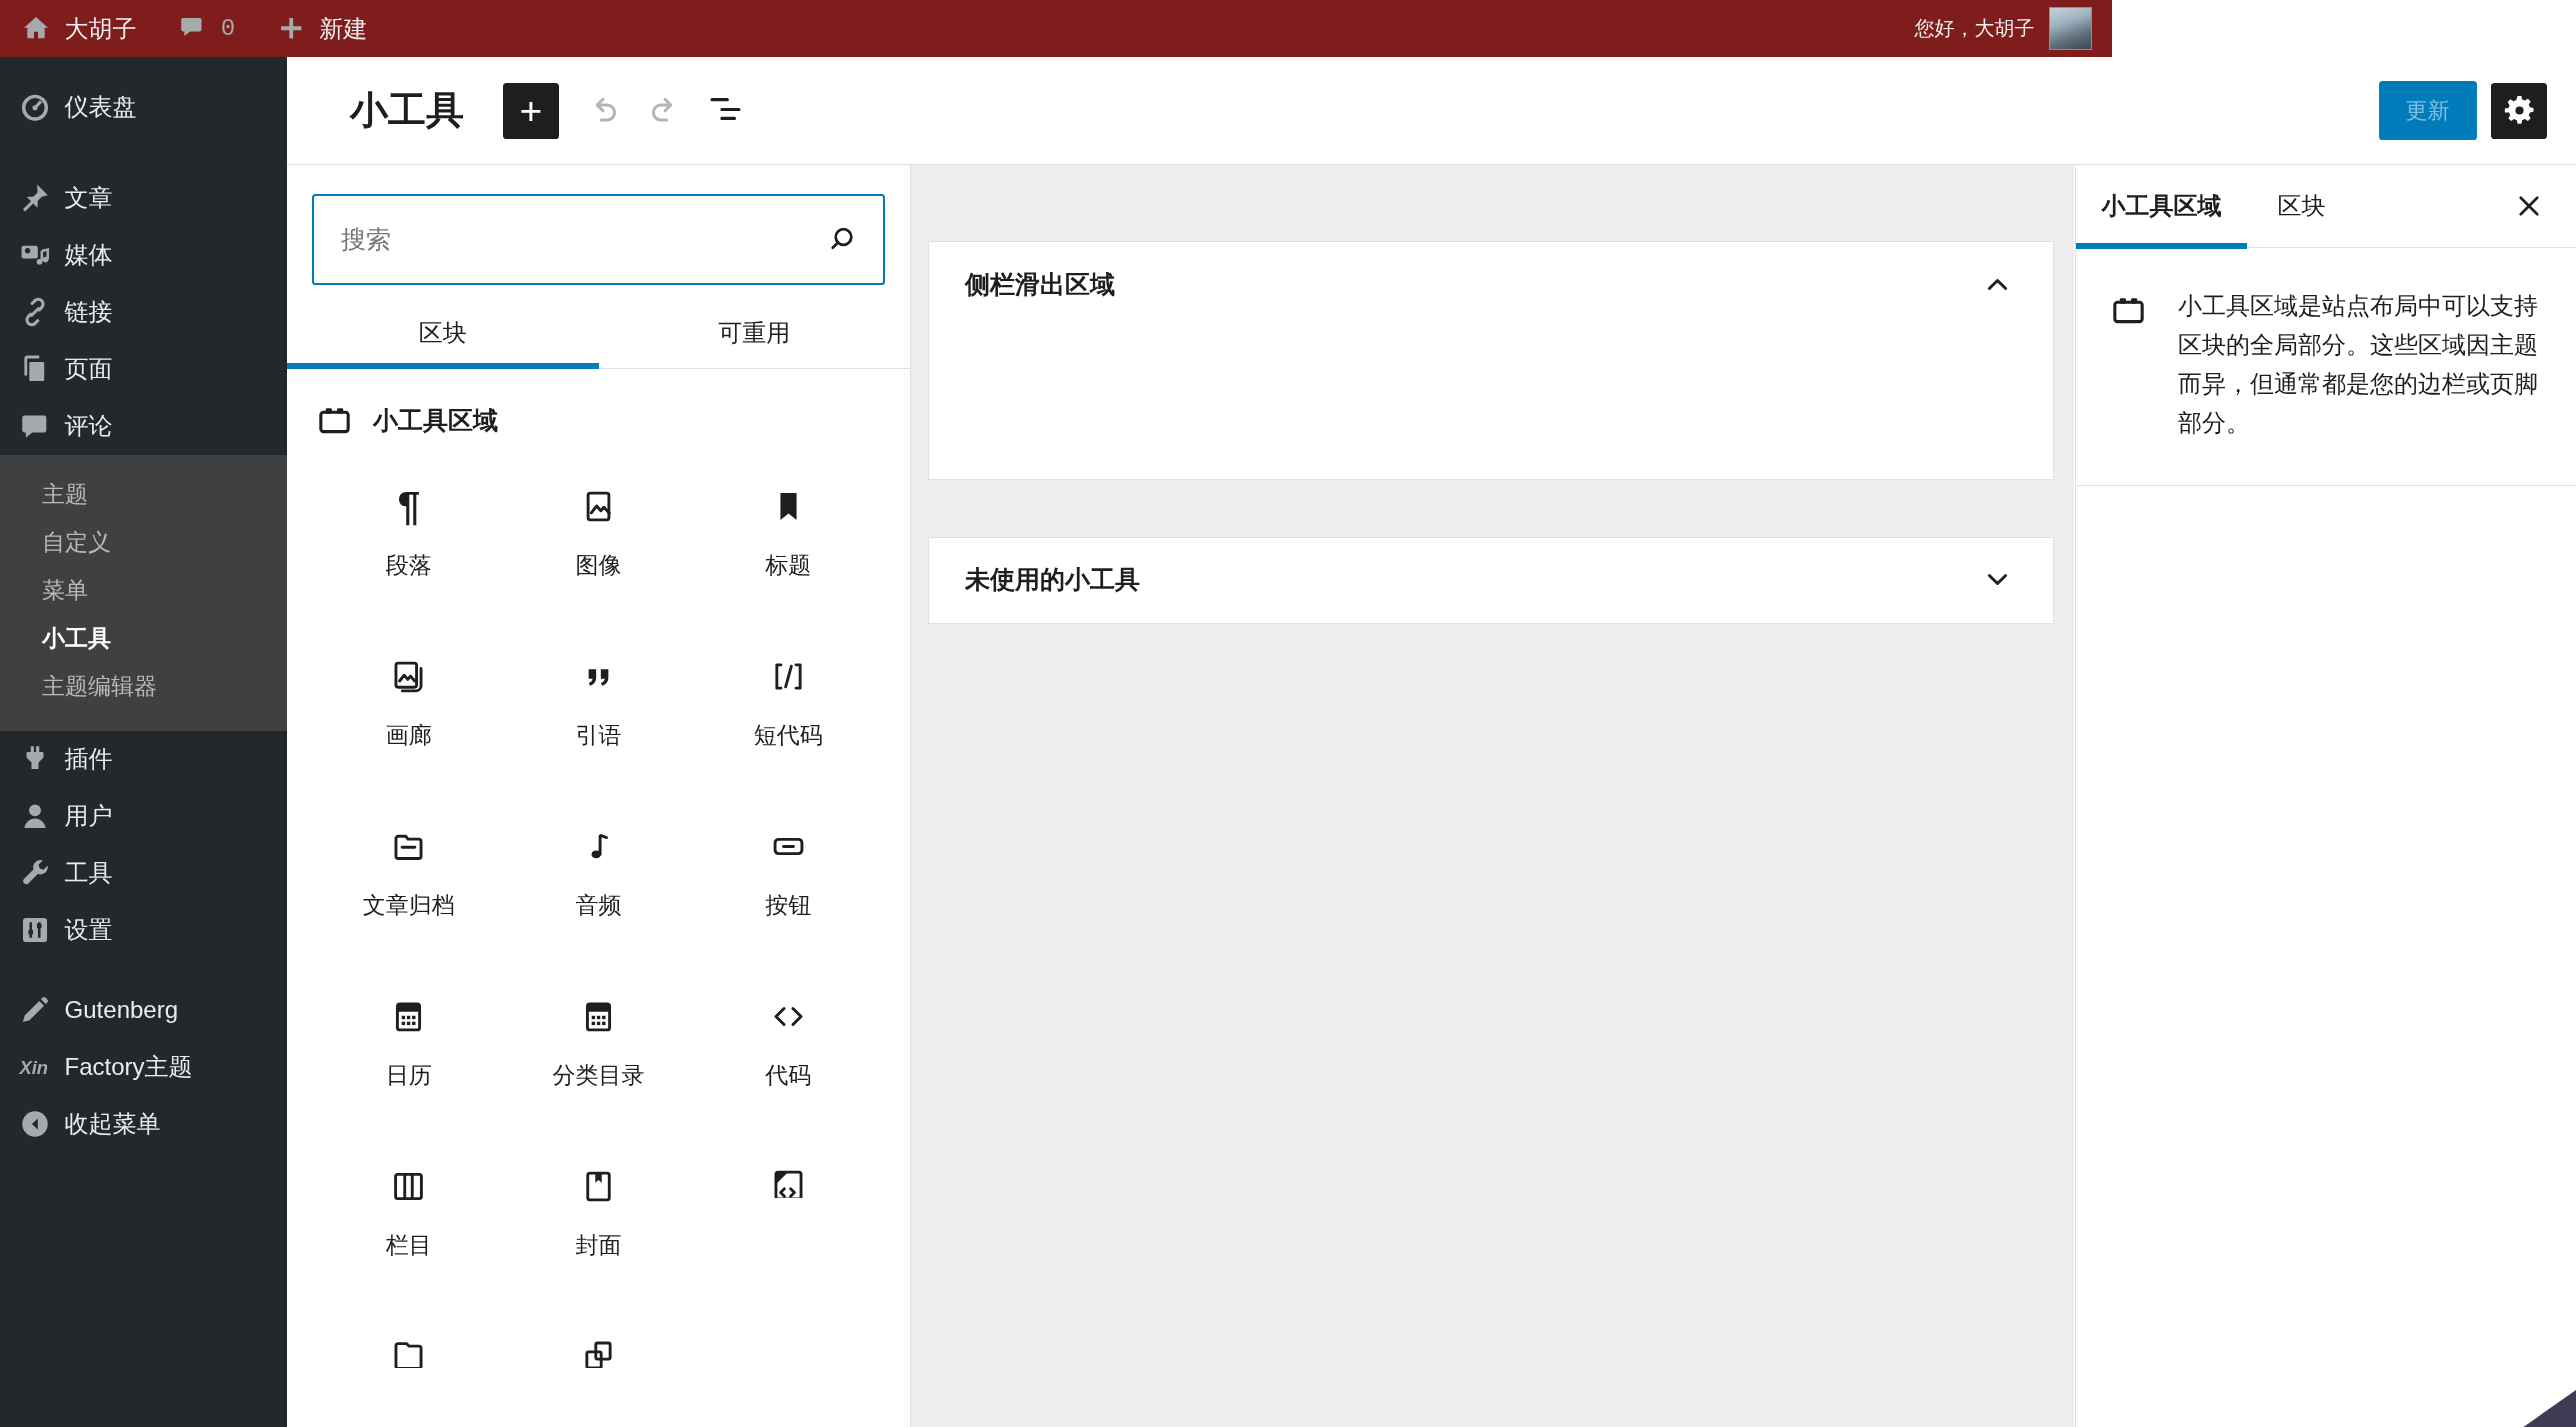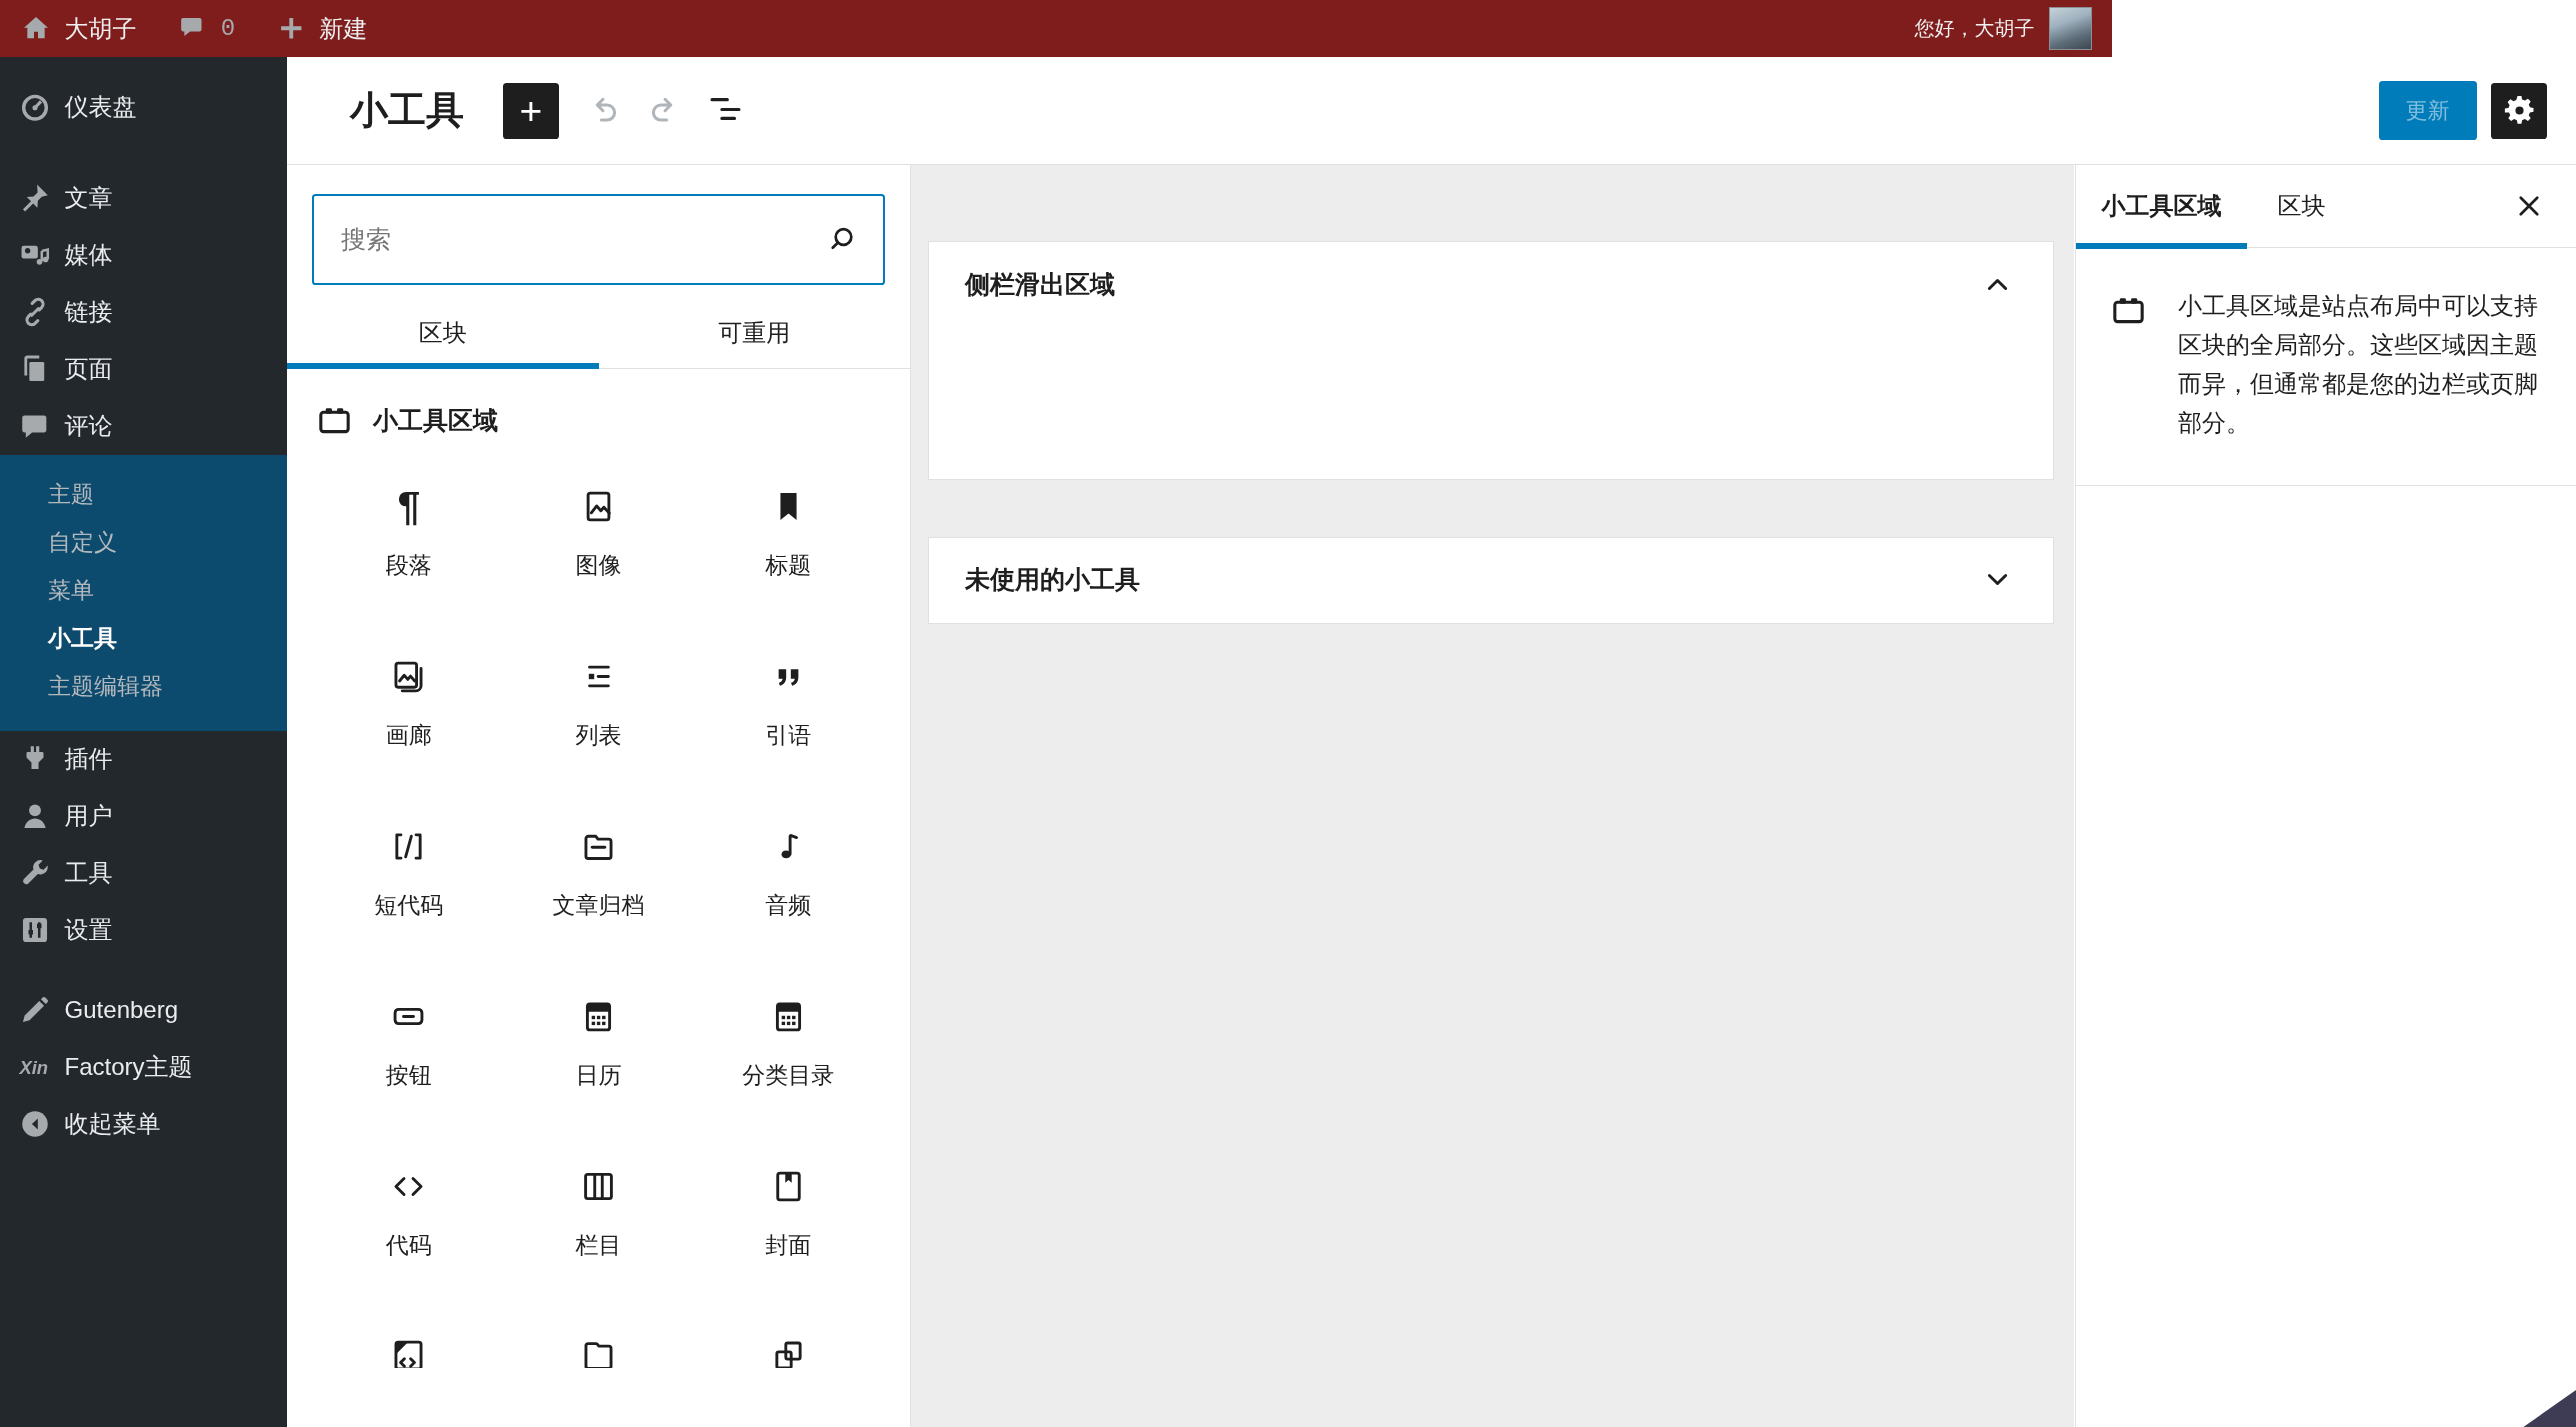--- a/index.html
+++ b/index.html
@@ -16,21 +16,21 @@
 
   
   #wpmenu { position:absolute; left:0; top:57px; width:287px; bottom:0; background:#23282d; padding-top:21.5px; }
   .menu-item { height:57px; display:flex; align-items:center; padding-left:18px; gap:12.6px; color:#eaecee; font-size:24px; position:relative; }
   .menu-item svg { width:34px; height:34px; flex:0 0 34px; }
   .menu-sep { height:34px; }
   .menu-sep2 { height:23px; }
   .menu-item.active { background:#0073aa; color:#fff; font-weight:600; }
   .menu-item.active .notch { position:absolute; right:0; top:50%; margin-top:-12.6px; width:0; height:0;
     border-top:12.6px solid transparent; border-bottom:12.6px solid transparent; border-right:12.6px solid #fff; }
-  #appearance-submenu { background:#0c4a6e; padding:16px 14px 20px; }
+  #appearance-submenu { background:#404040; padding:16px 8px 20px; }
   .submenu-item { height:48px; display:flex; align-items:center; padding-left:34px; color:#b4b9be; font-size:23px; }
   .submenu-item.current { color:#fff; font-weight:700; }
 
   
   #edheader { position:absolute; left:287px; top:57px; right:0; height:108px; background:#fff; border-bottom:1.8px solid #e0e0e0; display:flex; align-items:center; padding:0 29px 0 63px; }
   #page-title { font-size:38px; font-weight:600; color:#1e1e1e; margin-right:39px; }
   .hd-btn { width:56px; height:56px; border:none; border-radius:3.6px; display:flex; align-items:center; justify-content:center; background:transparent; }
   .hd-btn.dark { background:#1e1e1e; color:#fff; }
   #inserter-toggle { font-size:39px; font-weight:300; line-height:1; margin-right:23px; }
   .hd-icon { margin-right:18px; }
@@ -302,29 +302,20 @@
             <rect class="ic" x="5" y="4.5" width="11.5" height="13.5" rx="1.2"></rect>
             <path class="ic" d="M7 14.5l2.6-3.2 2 2.3 1.5-1.8 2.4 2.7"></path>
             <path class="ic" d="M19 7.5v9.6a2.9 2.9 0 0 1-2.9 2.9H8.5"></path>
           </svg>
         </div>
       <div class="blk-label">画廊</div>
     </div>
     <div class="blk">
       <div class="blk-icon">
           <svg viewBox="0 0 24 24">
-            <path class="ic" d="M7 6.8h10.5M11.8 12h5.7M7 17.2h10.5"></path>
-            <rect x="6.6" y="10.5" width="3" height="3" fill="#1e1e1e"></rect>
-          </svg>
-        </div>
-      <div class="blk-label">列表</div>
-    </div>
-    <div class="blk">
-      <div class="blk-icon">
-          <svg viewBox="0 0 24 24">
             <path fill="#1e1e1e" d="M6.5 8h4.2v4.4c0 2.5-1.2 4-3.5 4.7l-.6-1.6c1.3-.4 2-1.2 2.1-2.3H6.5zM13.3 8h4.2v4.4c0 2.5-1.2 4-3.5 4.7l-.6-1.6c1.3-.4 2-1.2 2.1-2.3h-2.2z"></path>
           </svg>
         </div>
       <div class="blk-label">引语</div>
     </div>
     <div class="blk">
       <div class="blk-icon">
           <svg viewBox="0 0 24 24">
             <path class="ic" d="M7.8 5.5H5.5v13h2.3M16.2 5.5h2.3v13h-2.3M13.6 6.2l-3.2 11.6"></path>
           </svg>

